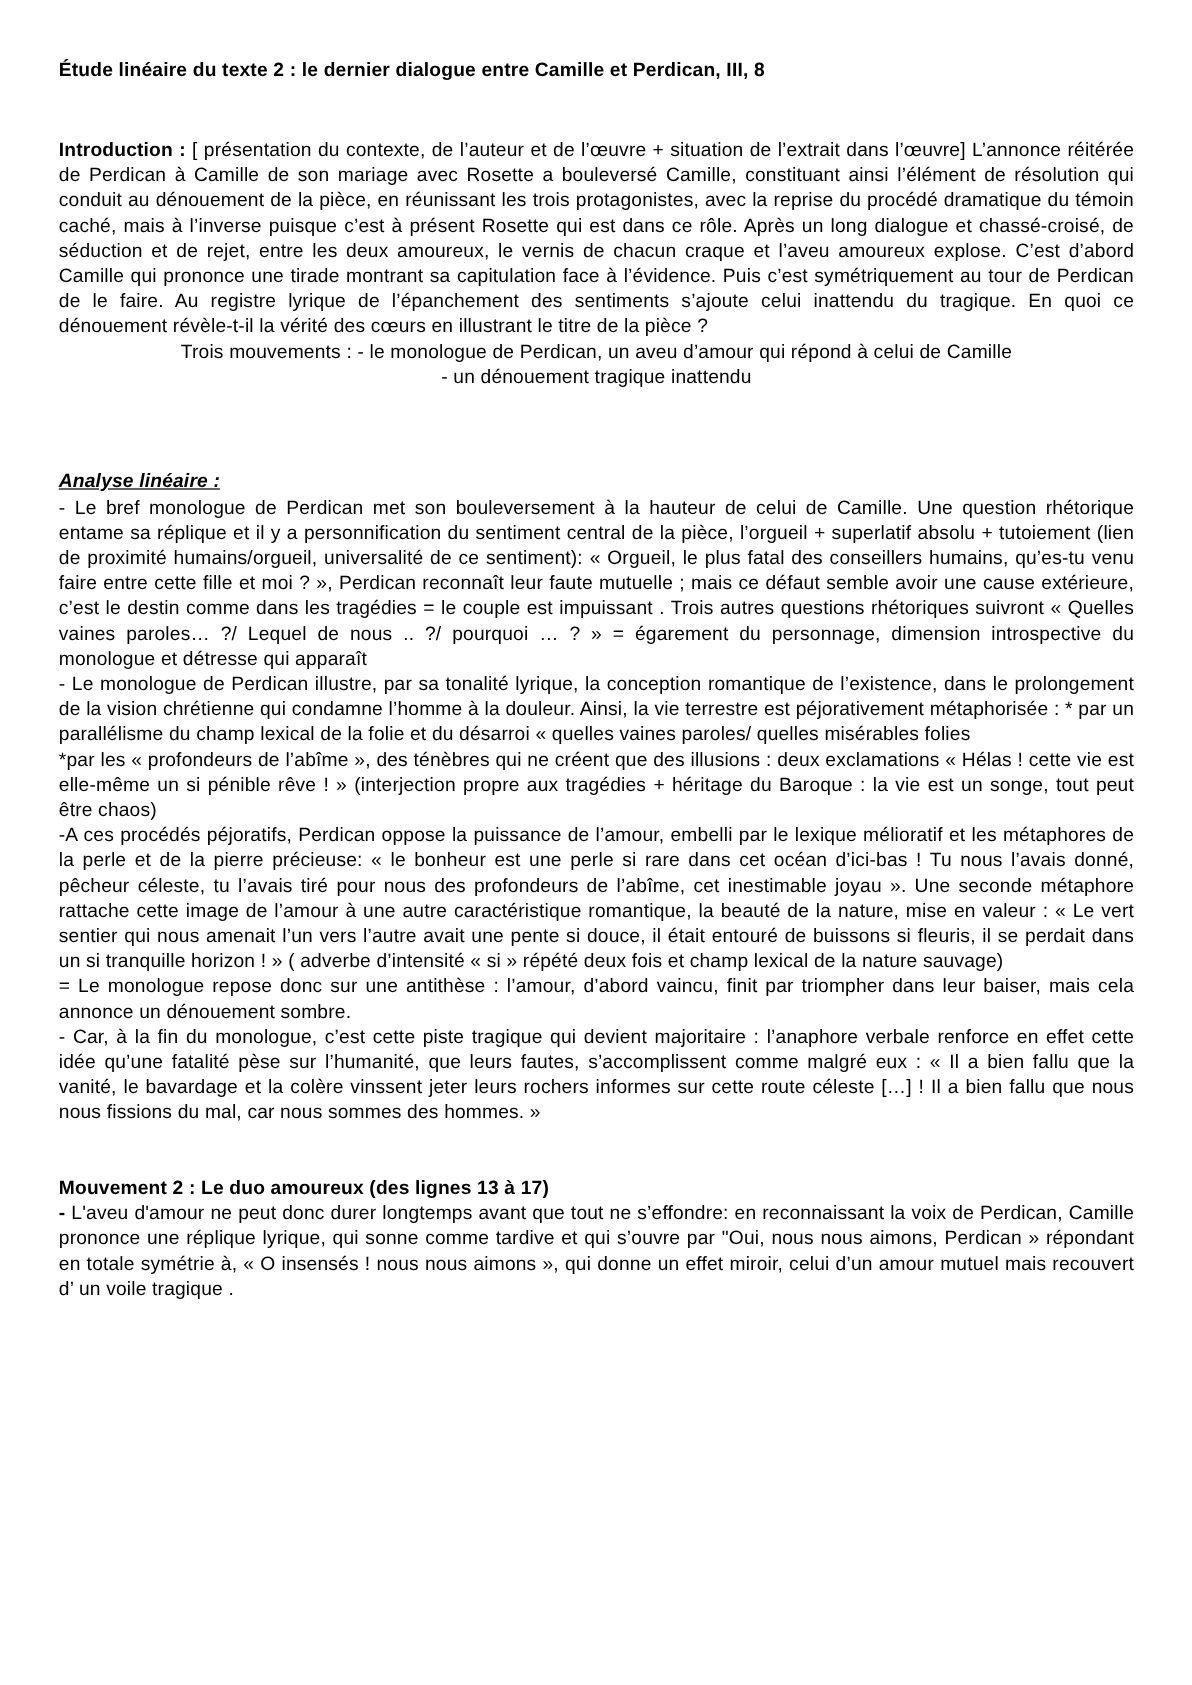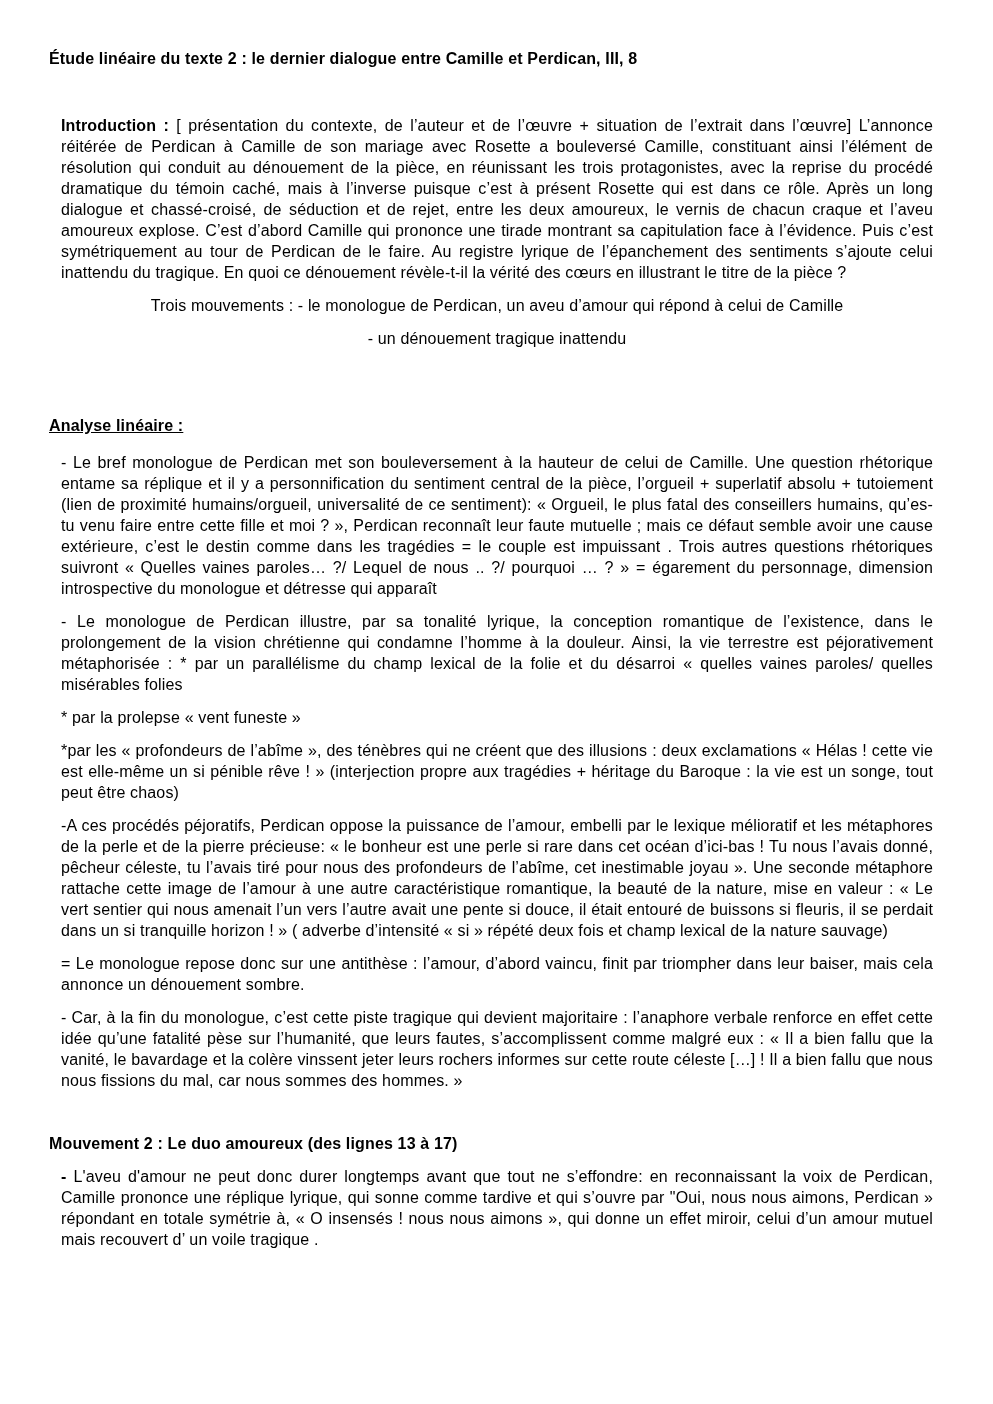--- a/index.html
+++ b/index.html
@@ -20,21 +20,21 @@
     box-sizing: border-box;
     padding: 48px 48px 0 49px;
     overflow: hidden;
   }
   .doc-title {
     font-size: 16px;
     font-weight: bold;
     margin: 0 0 46px 0;
   }
   p {
-    margin: 12px;
+    margin: 0;
   }
   .para-justify {
     text-align: justify;
   }
   .plan-line {
     text-align: center;
   }
   .analysis-heading {
     font-weight: bold;
     text-decoration: underline;
@@ -57,26 +57,25 @@
 
 <div class="page">
 
   <h1 class="doc-title">Étude linéaire du texte 2 : le dernier dialogue entre Camille et Perdican, III, 8</h1>
 
   <p class="para-justify"><strong>Introduction :</strong><span> [ présentation du contexte, de l’auteur et de l’œuvre + situation de l’extrait dans l’œuvre] L’annonce réitérée de Perdican à Camille de son mariage avec Rosette a bouleversé Camille, constituant ainsi l’élément de résolution qui conduit au dénouement de la pièce, en réunissant les trois protagonistes, avec la reprise du procédé dramatique du témoin caché, mais à l’inverse puisque c’est à présent Rosette qui est dans ce rôle. Après un long dialogue et chassé-croisé, de séduction et de rejet, entre les deux amoureux, le vernis de chacun craque et l’aveu amoureux explose. C’est d’abord Camille qui prononce une tirade montrant sa capitulation face à l’évidence. Puis c’est symétriquement au tour de Perdican de le faire. Au registre lyrique de l’épanchement des sentiments s’ajoute celui inattendu du tragique. En quoi ce dénouement révèle-t-il la vérité des cœurs en illustrant le titre de la pièce ?</span></p>
 
   <p class="plan-line">Trois mouvements : - le monologue de Perdican, un aveu d’amour qui répond à celui de Camille</p>
   <p class="plan-line">- un dénouement tragique inattendu</p>
 
-  <h2 class="analysis-heading doc-title-size" style="font-size:16px; margin-bottom:16px;">Analyse linéaire :</h2>
+  <h2 class="analysis-heading doc-title-size" style="font-size:16px; margin-bottom:1px;font-style:italic;">Analyse linéaire :</h2>
 
 
   <p class="para-justify">- Le bref monologue  de Perdican met son bouleversement à la hauteur de celui de Camille. Une question rhétorique entame sa réplique et il y a  personnification du sentiment central de la pièce, l’orgueil + superlatif absolu + tutoiement (lien de proximité humains/orgueil, universalité de ce sentiment): « Orgueil, le plus fatal des conseillers humains, qu’es-tu venu faire entre cette fille et moi ? », Perdican reconnaît leur faute mutuelle ; mais ce défaut semble avoir une cause extérieure, c’est le destin comme dans les tragédies = le couple est impuissant . Trois autres questions rhétoriques suivront « Quelles vaines paroles… ?/ Lequel de nous .. ?/ pourquoi … ? » = égarement du personnage, dimension introspective du monologue et détresse qui apparaît</p>
   <p class="para-justify">- Le monologue de Perdican illustre, par sa tonalité lyrique, la conception romantique de l’existence, dans le prolongement de la vision chrétienne qui condamne l’homme à la douleur. Ainsi, la vie terrestre  est péjorativement métaphorisée : * par un parallélisme du champ lexical de la folie et du désarroi « quelles vaines paroles/ quelles misérables folies</p>
-  <p class="para-justify">* par la prolepse « vent funeste »</p>
   <p class="para-justify">*par les « profondeurs de l’abîme », des ténèbres qui ne  créent que des illusions : deux exclamations « Hélas ! cette vie est elle-même un si pénible rêve ! » (interjection propre aux tragédies + héritage du Baroque : la vie est un songe, tout peut être chaos)</p>
   <p class="para-justify">-A ces procédés péjoratifs, Perdican oppose la puissance de l’amour, embelli par le lexique mélioratif et les métaphores de la perle et de la pierre précieuse: « le bonheur est une perle si rare dans cet océan d’ici-bas ! Tu nous l’avais donné, pêcheur céleste, tu l’avais tiré pour nous des profondeurs de l’abîme, cet inestimable joyau ». Une seconde métaphore rattache cette image de l’amour à une autre caractéristique romantique, la beauté de la nature, mise en valeur : « Le vert sentier qui nous amenait l’un vers l’autre avait une pente si douce, il était entouré de buissons si fleuris, il se perdait dans un si tranquille horizon ! » ( adverbe d’intensité « si » répété deux fois et champ lexical de la nature sauvage)</p>
   <p class="para-justify">= Le monologue repose donc sur une antithèse : l’amour, d’abord vaincu, finit par triompher dans leur baiser, mais cela annonce un dénouement sombre.</p>
   <p class="para-justify">- Car, à la fin du monologue, c’est cette piste tragique qui devient majoritaire : l’anaphore verbale renforce en effet cette idée qu’une fatalité pèse sur l’humanité, que leurs fautes, s’accomplissent comme malgré eux : « Il a bien fallu que la vanité, le bavardage et la colère vinssent jeter leurs rochers informes sur cette route céleste […] ! Il a bien fallu que nous nous fissions du mal, car nous sommes des hommes. »</p>
 
   <h3 class="m2-heading" style="font-size:16px; margin-bottom:0;">Mouvement 2 : Le duo amoureux (des lignes 13 à 17)</h3>
 
   <p class="para-justify"><strong>-</strong><span> L'aveu d'amour ne peut donc durer longtemps avant que tout ne s’effondre: en reconnaissant la voix de Perdican, Camille prononce une réplique lyrique, qui sonne comme tardive et qui s’ouvre par "Oui, nous nous aimons, Perdican » répondant en totale symétrie à, « O insensés ! nous nous aimons », qui donne un effet miroir, celui d’un amour mutuel mais recouvert d’ un voile tragique .</span></p>
 
 </div>

